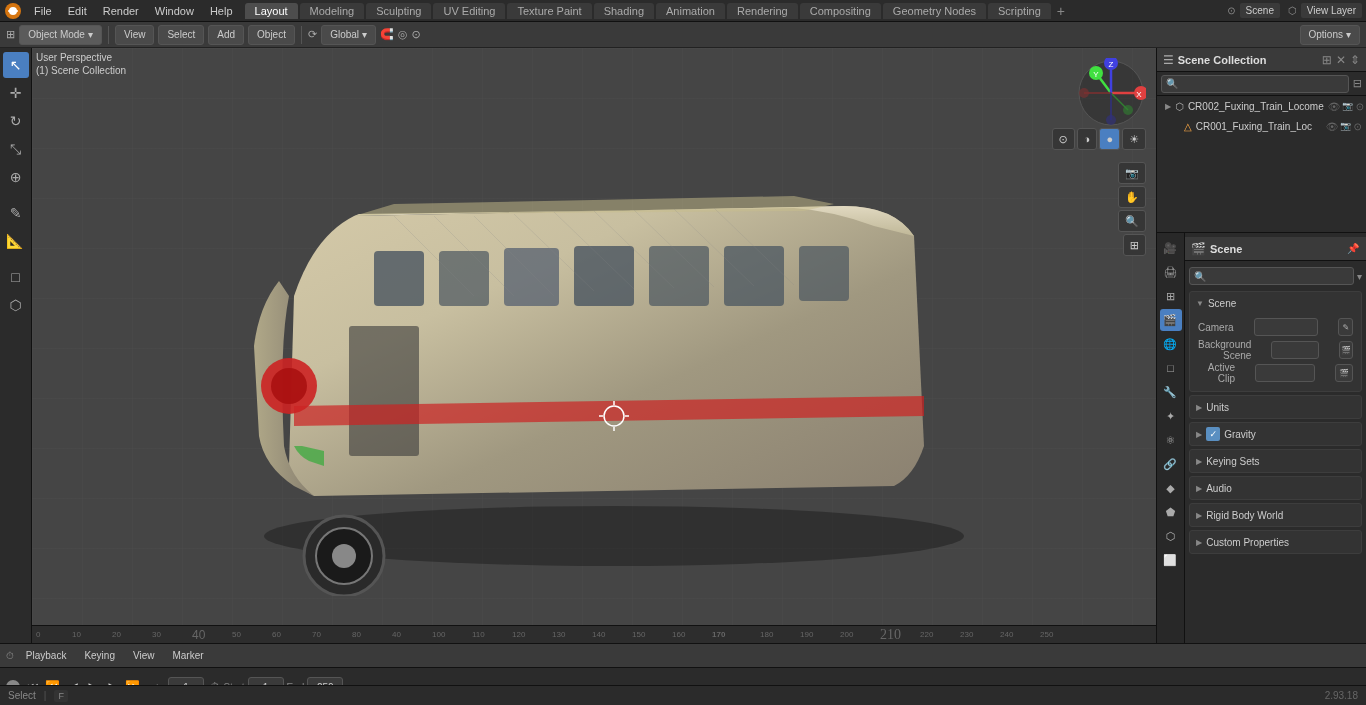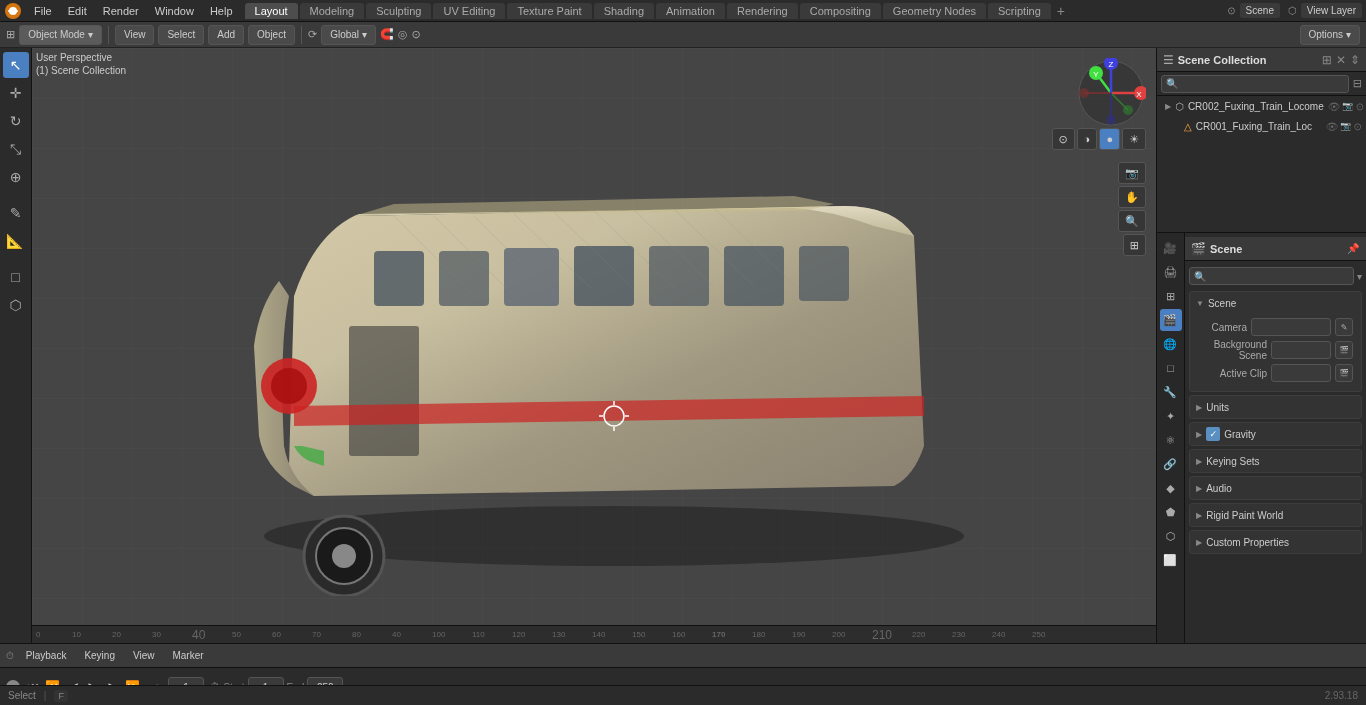--- a/index.html
+++ b/index.html
@@ -311,21 +311,21 @@
       flex: 1;
       color: #ccc;
       font-size: 10px;
       padding: 0 4px;
     }
     .prop-row {
       display: flex;
       align-items: center;
       height: 22px;
       padding: 0 2px;
-      gap: 4px;
+      gap: 20px;
       margin-bottom: 1px;
     }
     .prop-label {
       font-size: 10px;
       color: #aaa;
       flex: 1;
       text-align: right;
     }
     .prop-value {
       background: #3a3a3a;
@@ -825,21 +825,21 @@
       <div class="collapse-section">
         <div class="collapse-header">
           <span class="collapse-arrow">▶</span>
           <span class="collapse-title">Audio</span>
         </div>
       </div>
 
       <div class="collapse-section">
         <div class="collapse-header">
           <span class="collapse-arrow">▶</span>
-          <span class="collapse-title">Rigid Paint World</span>
+          <span class="collapse-title">Rigid Body World</span>
         </div>
       </div>
 
       <div class="collapse-section">
         <div class="collapse-header">
           <span class="collapse-arrow">▶</span>
           <span class="collapse-title">Custom Properties</span>
         </div>
       </div>
     </div>
@@ -858,24 +858,24 @@
   <span style="font-size:8px; color:#666; width:40px;">80</span>
   <span style="font-size:8px; color:#666; width:40px;">40</span>
   <span style="font-size:8px; color:#666; width:40px;">100</span>
   <span style="font-size:8px; color:#666; width:40px;">110</span>
   <span style="font-size:8px; color:#666; width:40px;">120</span>
   <span style="font-size:8px; color:#666; width:40px;">130</span>
   <span style="font-size:8px; color:#666; width:40px;">140</span>
   <span style="font-size:8px; color:#666; width:40px;">150</span>
   <span style="font-size:8px; color:#666; width:40px;">160</span>
   <span style="font-size:8px; color:#666; width:40px;font-weight:bold;">170</span>
-  <span style="font-size:8px; color:#666; width:40px;">180</span>
+  <span style="font-size:8px; color:#666; width:40px;margin-left:8px;">180</span>
   <span style="font-size:8px; color:#666; width:40px;">190</span>
   <span style="font-size:8px; color:#666; width:40px;">200</span>
-  <span style="font-size:12px; color:#666; width:40px;">210</span>
+  <span style="font-size:14px; color:#666; width:40px;font-family:Liberation Serif, serif;">210</span>
   <span style="font-size:8px; color:#666; width:40px;">220</span>
   <span style="font-size:8px; color:#666; width:40px;">230</span>
   <span style="font-size:8px; color:#666; width:40px;">240</span>
   <span style="font-size:8px; color:#666; width:40px;">250</span>
 </div>
 
 <div class="timeline">
 
   <div class="timeline-header">
     <span style="font-size:10px; color:#888; cursor:pointer;">⏱</span>

